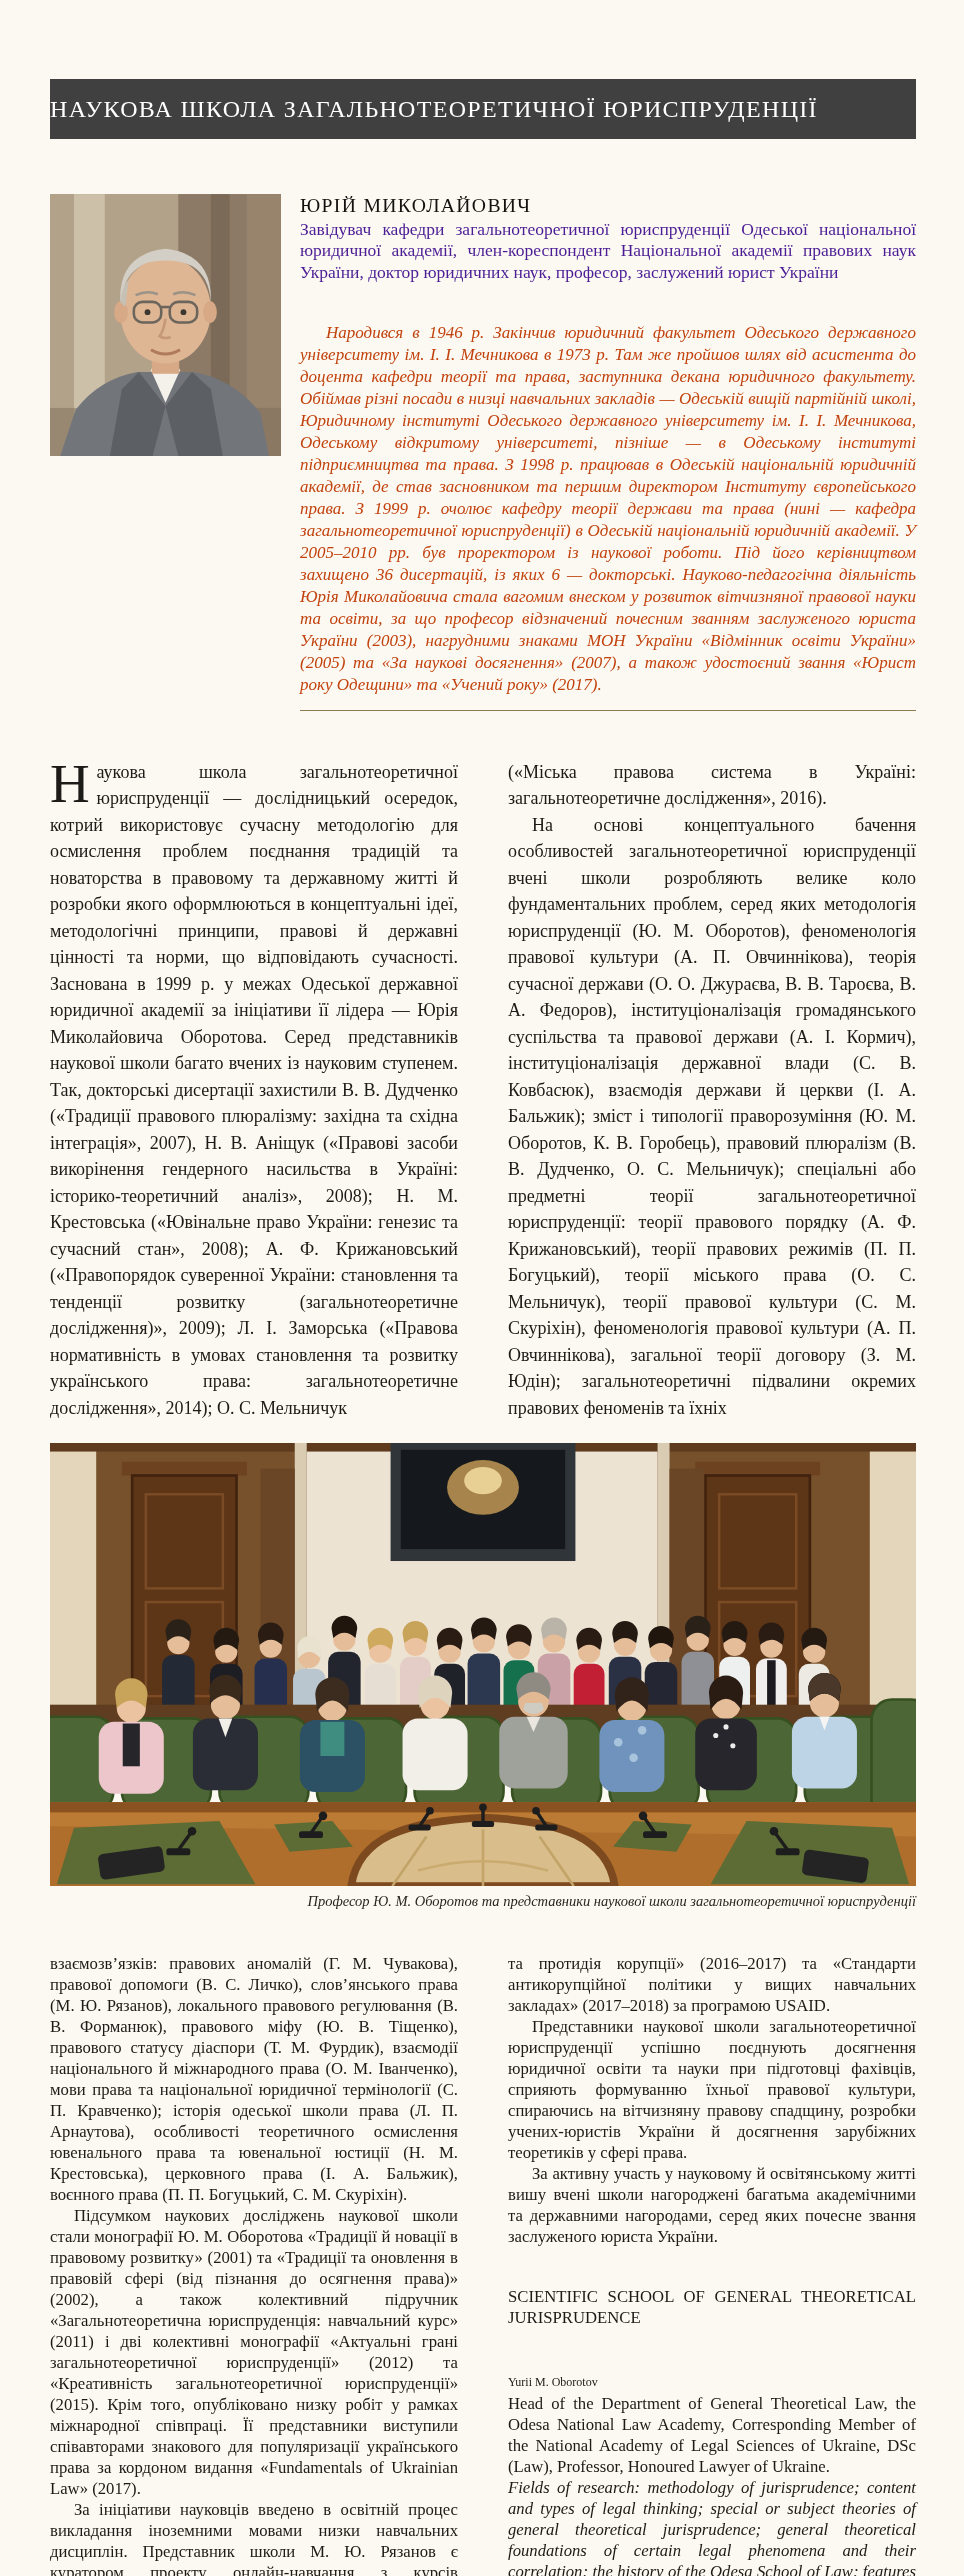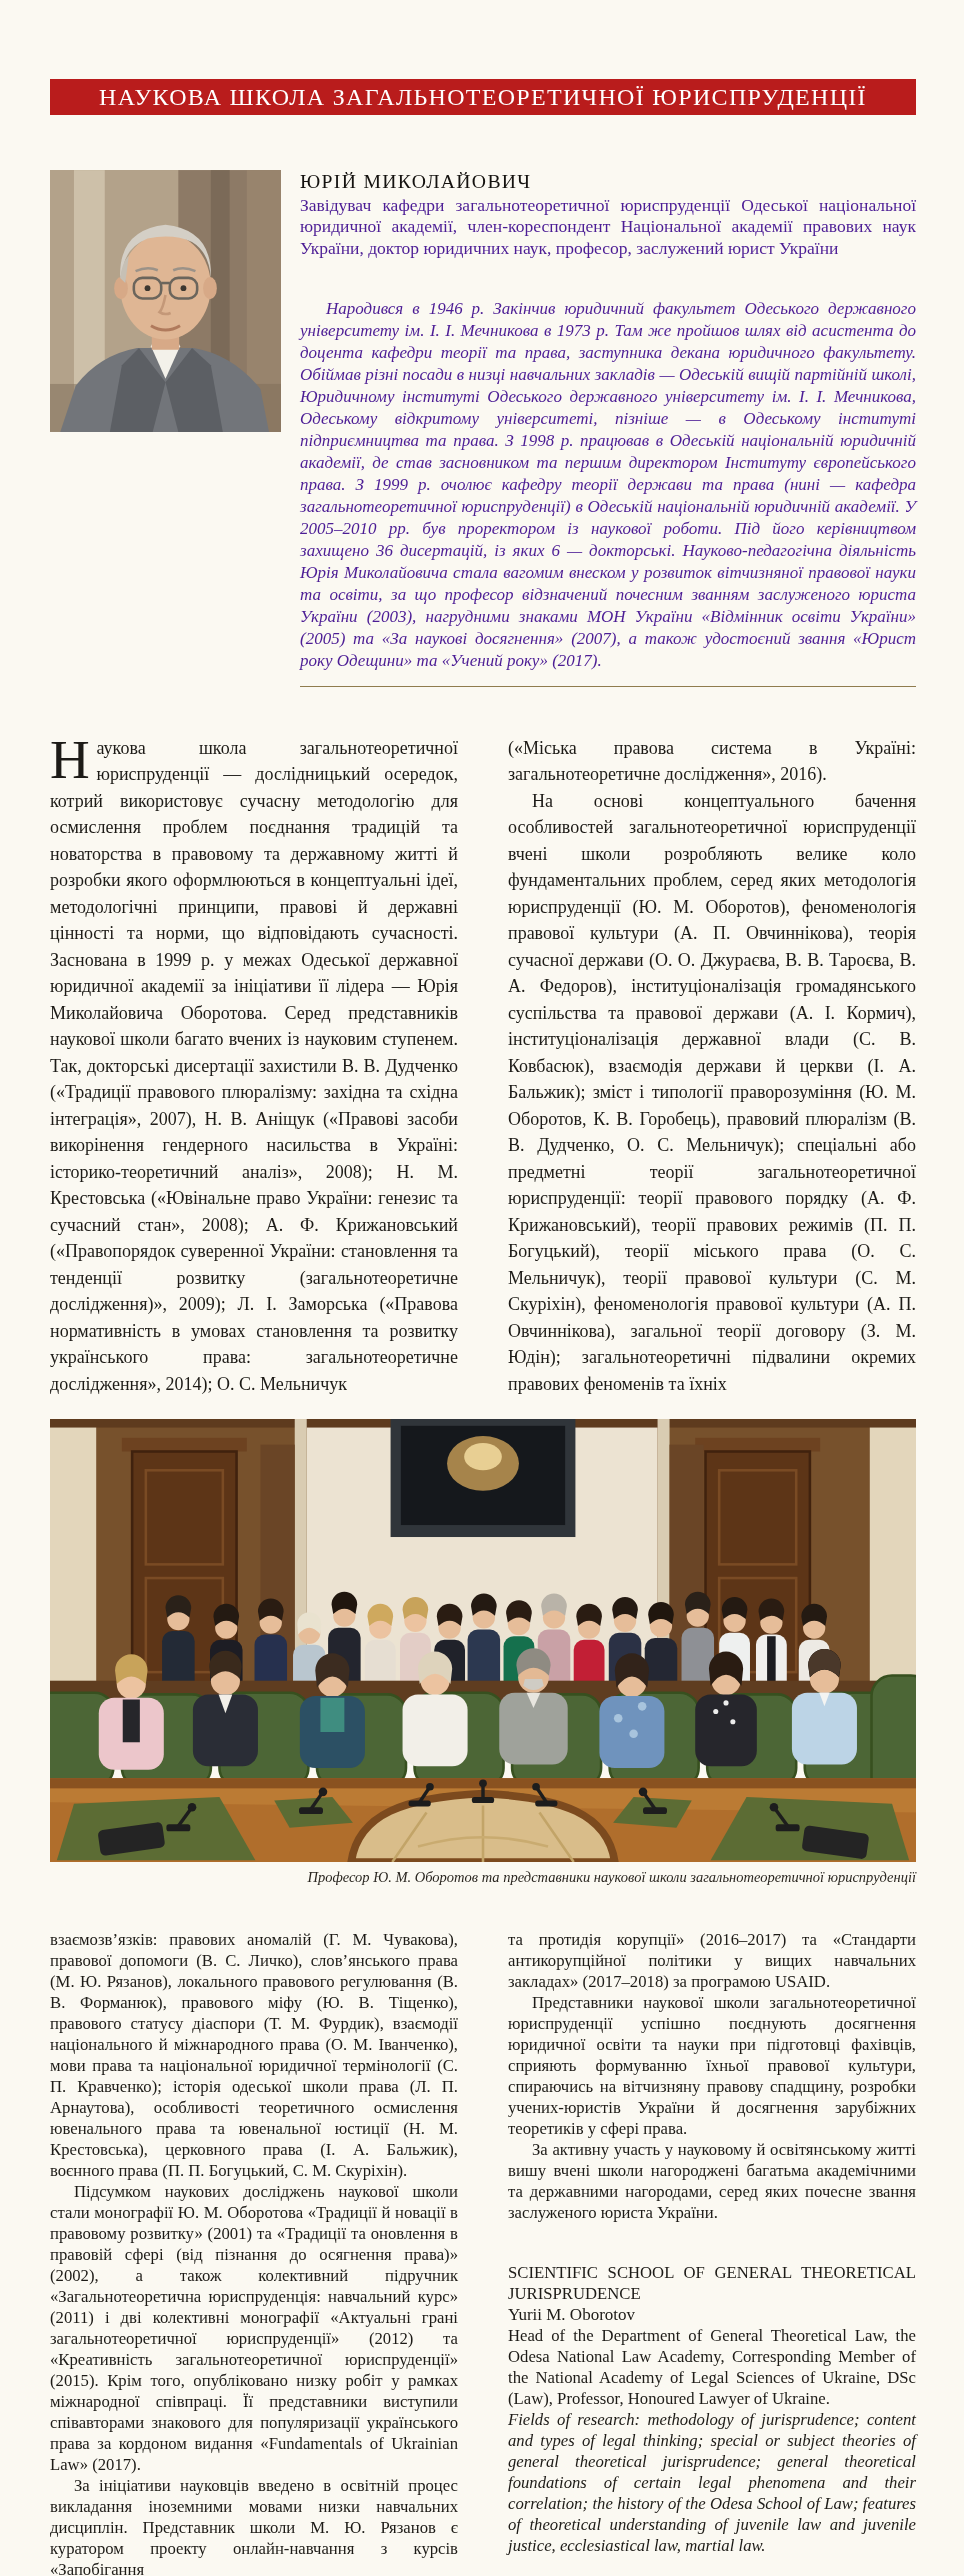--- a/index.html
+++ b/index.html
@@ -6,51 +6,51 @@
   body{
     width:965px;height:2576px;
     background:#fbf9f2;
     font-family:"Liberation Serif",serif;
     color:#1d1b17;
     position:relative;
     overflow:hidden;
   }
   .content{margin:0 50px;width:866px;}
   .banner{
-    margin-top:79px;height:36px;background:#b91c1c;
-    color:#ffffff;display:flex;align-items:center;justify-content:center;
+    margin-top:79px;height:60px;background:#404040;
+    color:#ffffff;display:flex;align-items:center;justify-content:flex-start;
     font-size:24px;letter-spacing:1.3px;white-space:nowrap;
   }
   .profile{display:flex;margin-top:55px;}
   .portrait{width:231px;height:262px;flex:none;background:#b9a78f;}
   .portrait svg{display:block;width:231px;height:262px;}
   .profile-right{margin-left:19px;width:616px;}
   .name{font-size:19.7px;line-height:23px;letter-spacing:1.3px;color:#14120f;}
   .position{margin-top:2px;font-size:17.5px;line-height:21.4px;color:#4c1d95;text-align:justify;}
   .bio{
     margin-top:39px;font-style:italic;font-size:17px;line-height:22px;
-    text-align:justify;text-indent:26px;color:#4c1d95;
+    text-align:justify;text-indent:26px;color:#c2410c;
   }
   .divider{margin-top:13.7px;border-top:1.7px solid #8f7c4e;height:0;}
   .cols{display:flex;}
   .col{width:408px;}
   .col + .col{margin-left:50px;}
   .sec1{margin-top:48px;font-size:18px;line-height:26.5px;text-align:justify;}
   .dropcap{
     float:left;font-size:55px;line-height:44px;padding:2.6px 6.8px 0 0;color:#1d1b17;
   }
   .photo{margin-top:22px;width:866px;height:443px;}
   .photo svg{display:block;width:866px;height:443px;}
   .caption{margin-top:6.8px;text-align:right;font-style:italic;font-size:14.5px;color:#2a2620;}
   .sec2{margin-top:43px;font-size:16.7px;line-height:21px;text-align:justify;}
   .sec2 p, .sec1 p{margin:0;}
   .sec2 p.ind{text-indent:24px;}
   .eng{margin-top:39px;}
   .eng .etitle{font-size:16.7px;line-height:21px;}
-  .eng .eauthor{font-size:17px;line-height:21px;}
+  .eng .eauthor{font-size:12px;line-height:21px;margin-top:44px;}
   .eng .ecreds{font-size:16.7px;line-height:21px;text-align:justify;}
   .eng .efields{font-style:italic;font-size:16.7px;line-height:21px;text-align:justify;}
 </style>
 </head>
 <body>
 
 <div class="content">
 
   <div class="banner">
     <span>НАУКОВА ШКОЛА ЗАГАЛЬНОТЕОРЕТИЧНОЇ ЮРИСПРУДЕНЦІЇ</span>

